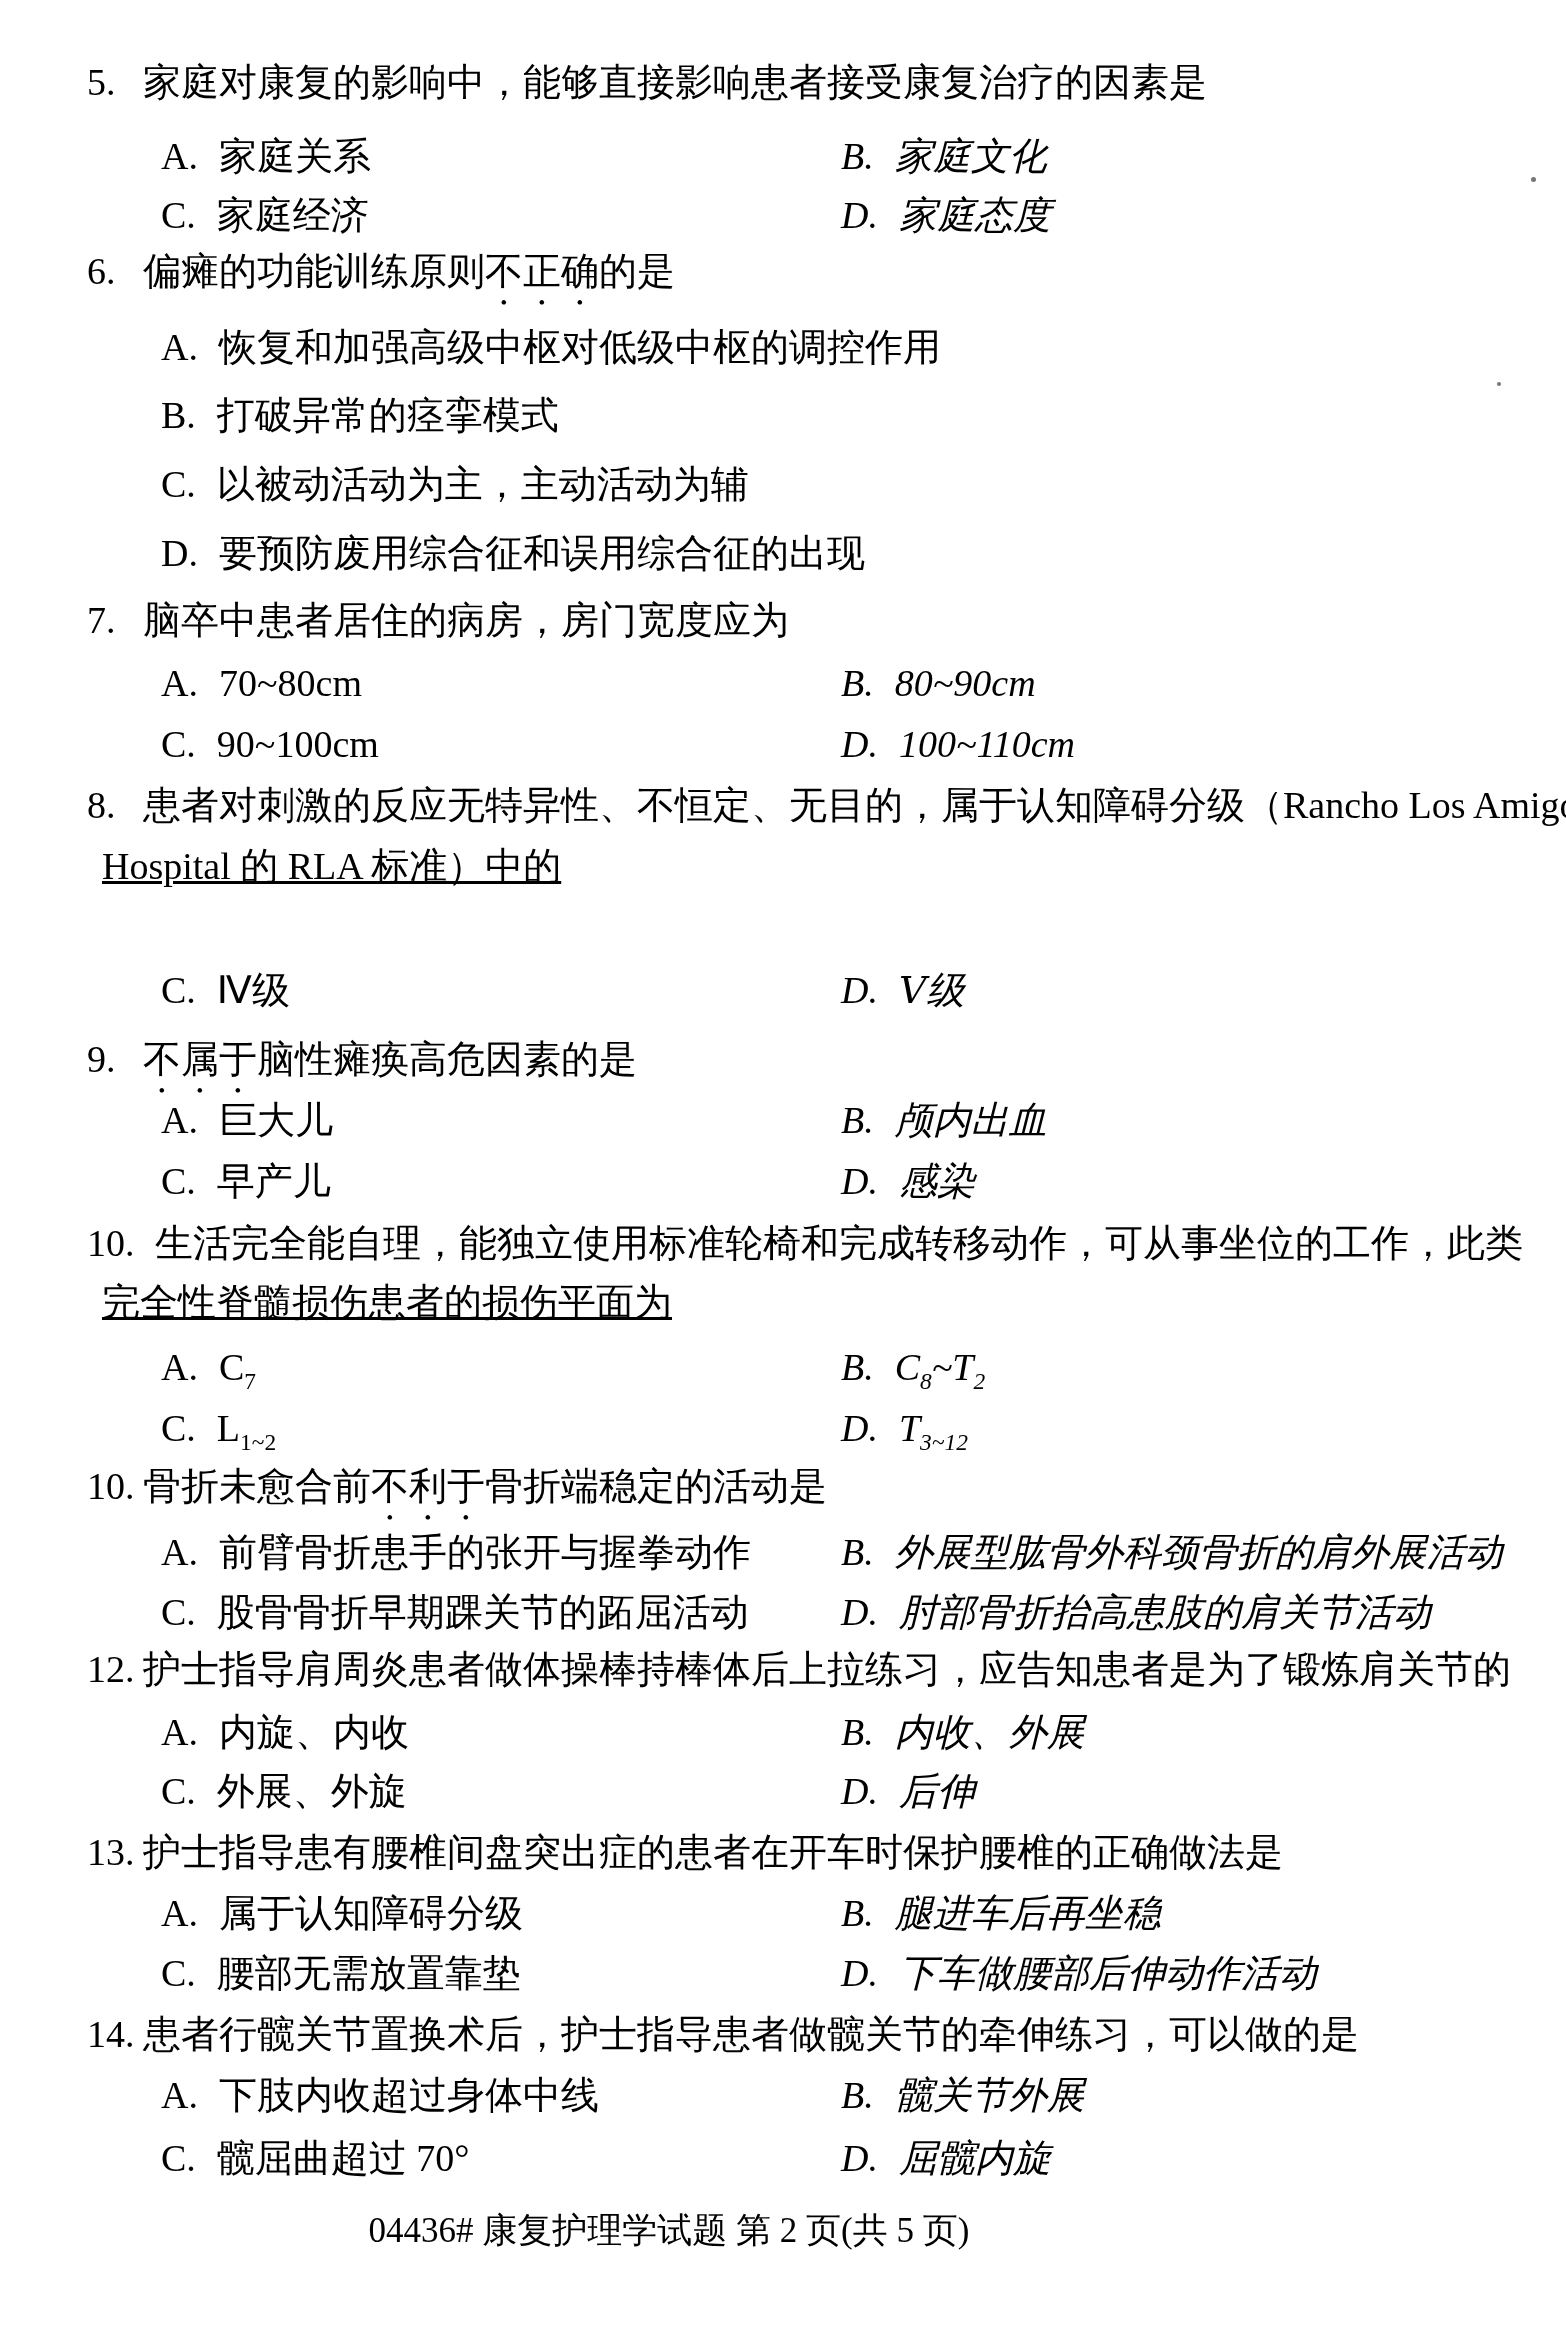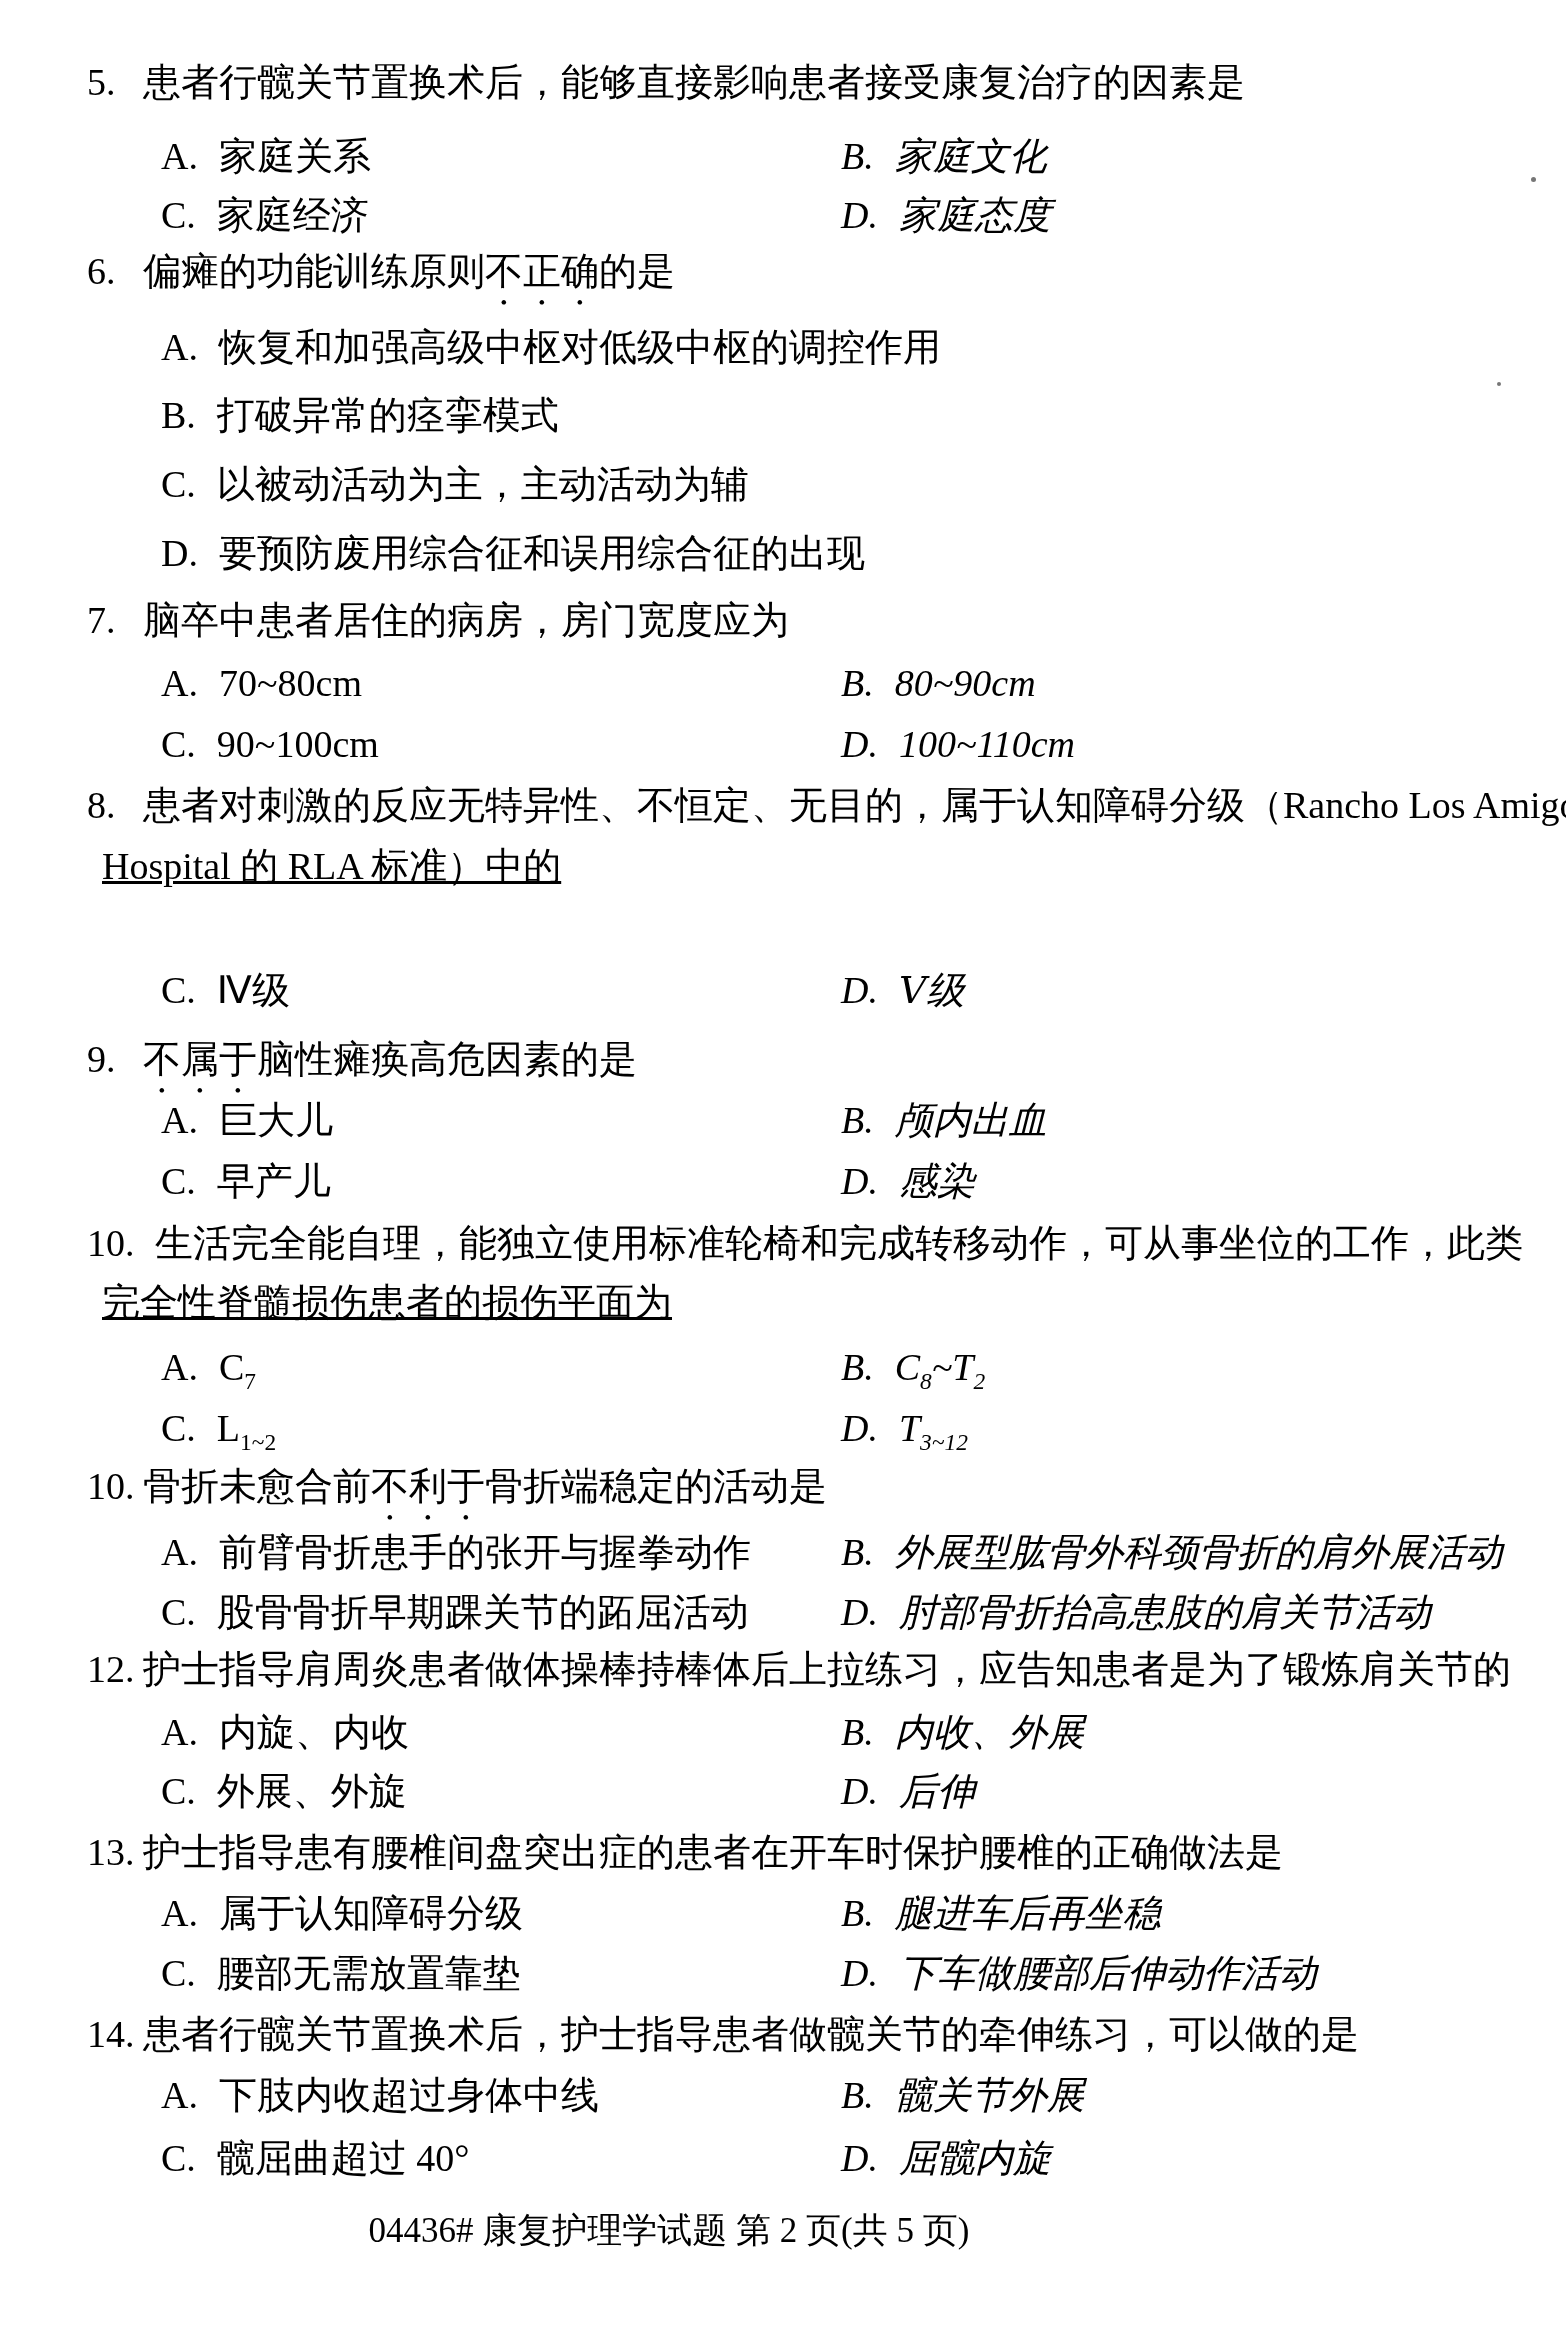--- a/index.html
+++ b/index.html
@@ -36,21 +36,21 @@
   .speck2 { left:1497px; top:382px;  width:4.3px; height:4.3px; }
   .speck3 { left:1488px; top:1676px; width:6px; height:6px; }
 </style>
 </head>
 <body>
 
 <div class="page">
 
   <div class="row" style="top:52px">
     <span class="qnum">5.</span>
-    <span class="qtext"><span>患者行髋关节置换术后，能够直接影响患者接受康复治疗的因素是</span></span>
+    <span class="qtext"><span>家庭对康复的影响中，能够直接影响患者接受康复治疗的因素是</span></span>
   </div>
   <div class="row" style="top:126px">
     <span class="optA"><span class="olabel">A.</span><span>家庭关系</span></span>
     <span class="optB"><span class="olabel">B.</span><span>家庭文化</span></span>
   </div>
   <div class="row" style="top:185px">
     <span class="optA"><span class="olabel">C.</span><span>家庭经济</span></span>
     <span class="optB"><span class="olabel">D.</span><span>家庭态度</span></span>
   </div>
 
@@ -166,21 +166,21 @@
 
   <div class="row" style="top:2004px">
     <span class="qnum">14.</span>
     <span class="qtext"><span>患者行髋关节置换术后，护士指导患者做髋关节的牵伸练习，可以做的是</span></span>
   </div>
   <div class="row" style="top:2065px">
     <span class="optA"><span class="olabel">A.</span><span>下肢内收超过身体中线</span></span>
     <span class="optB"><span class="olabel">B.</span><span>髋关节外展</span></span>
   </div>
   <div class="row" style="top:2128px">
-    <span class="optA"><span class="olabel">C.</span><span>髋屈曲超过 40°</span></span>
+    <span class="optA"><span class="olabel">C.</span><span>髋屈曲超过 70°</span></span>
     <span class="optB"><span class="olabel">D.</span><span>屈髋内旋</span></span>
   </div>
 
   <div class="footer">04436# 康复护理学试题 第 2 页(共 5 页)</div>
 
   <div class="speck speck1"></div>
   <div class="speck speck2"></div>
   <div class="speck speck3"></div>
 
 </div>

